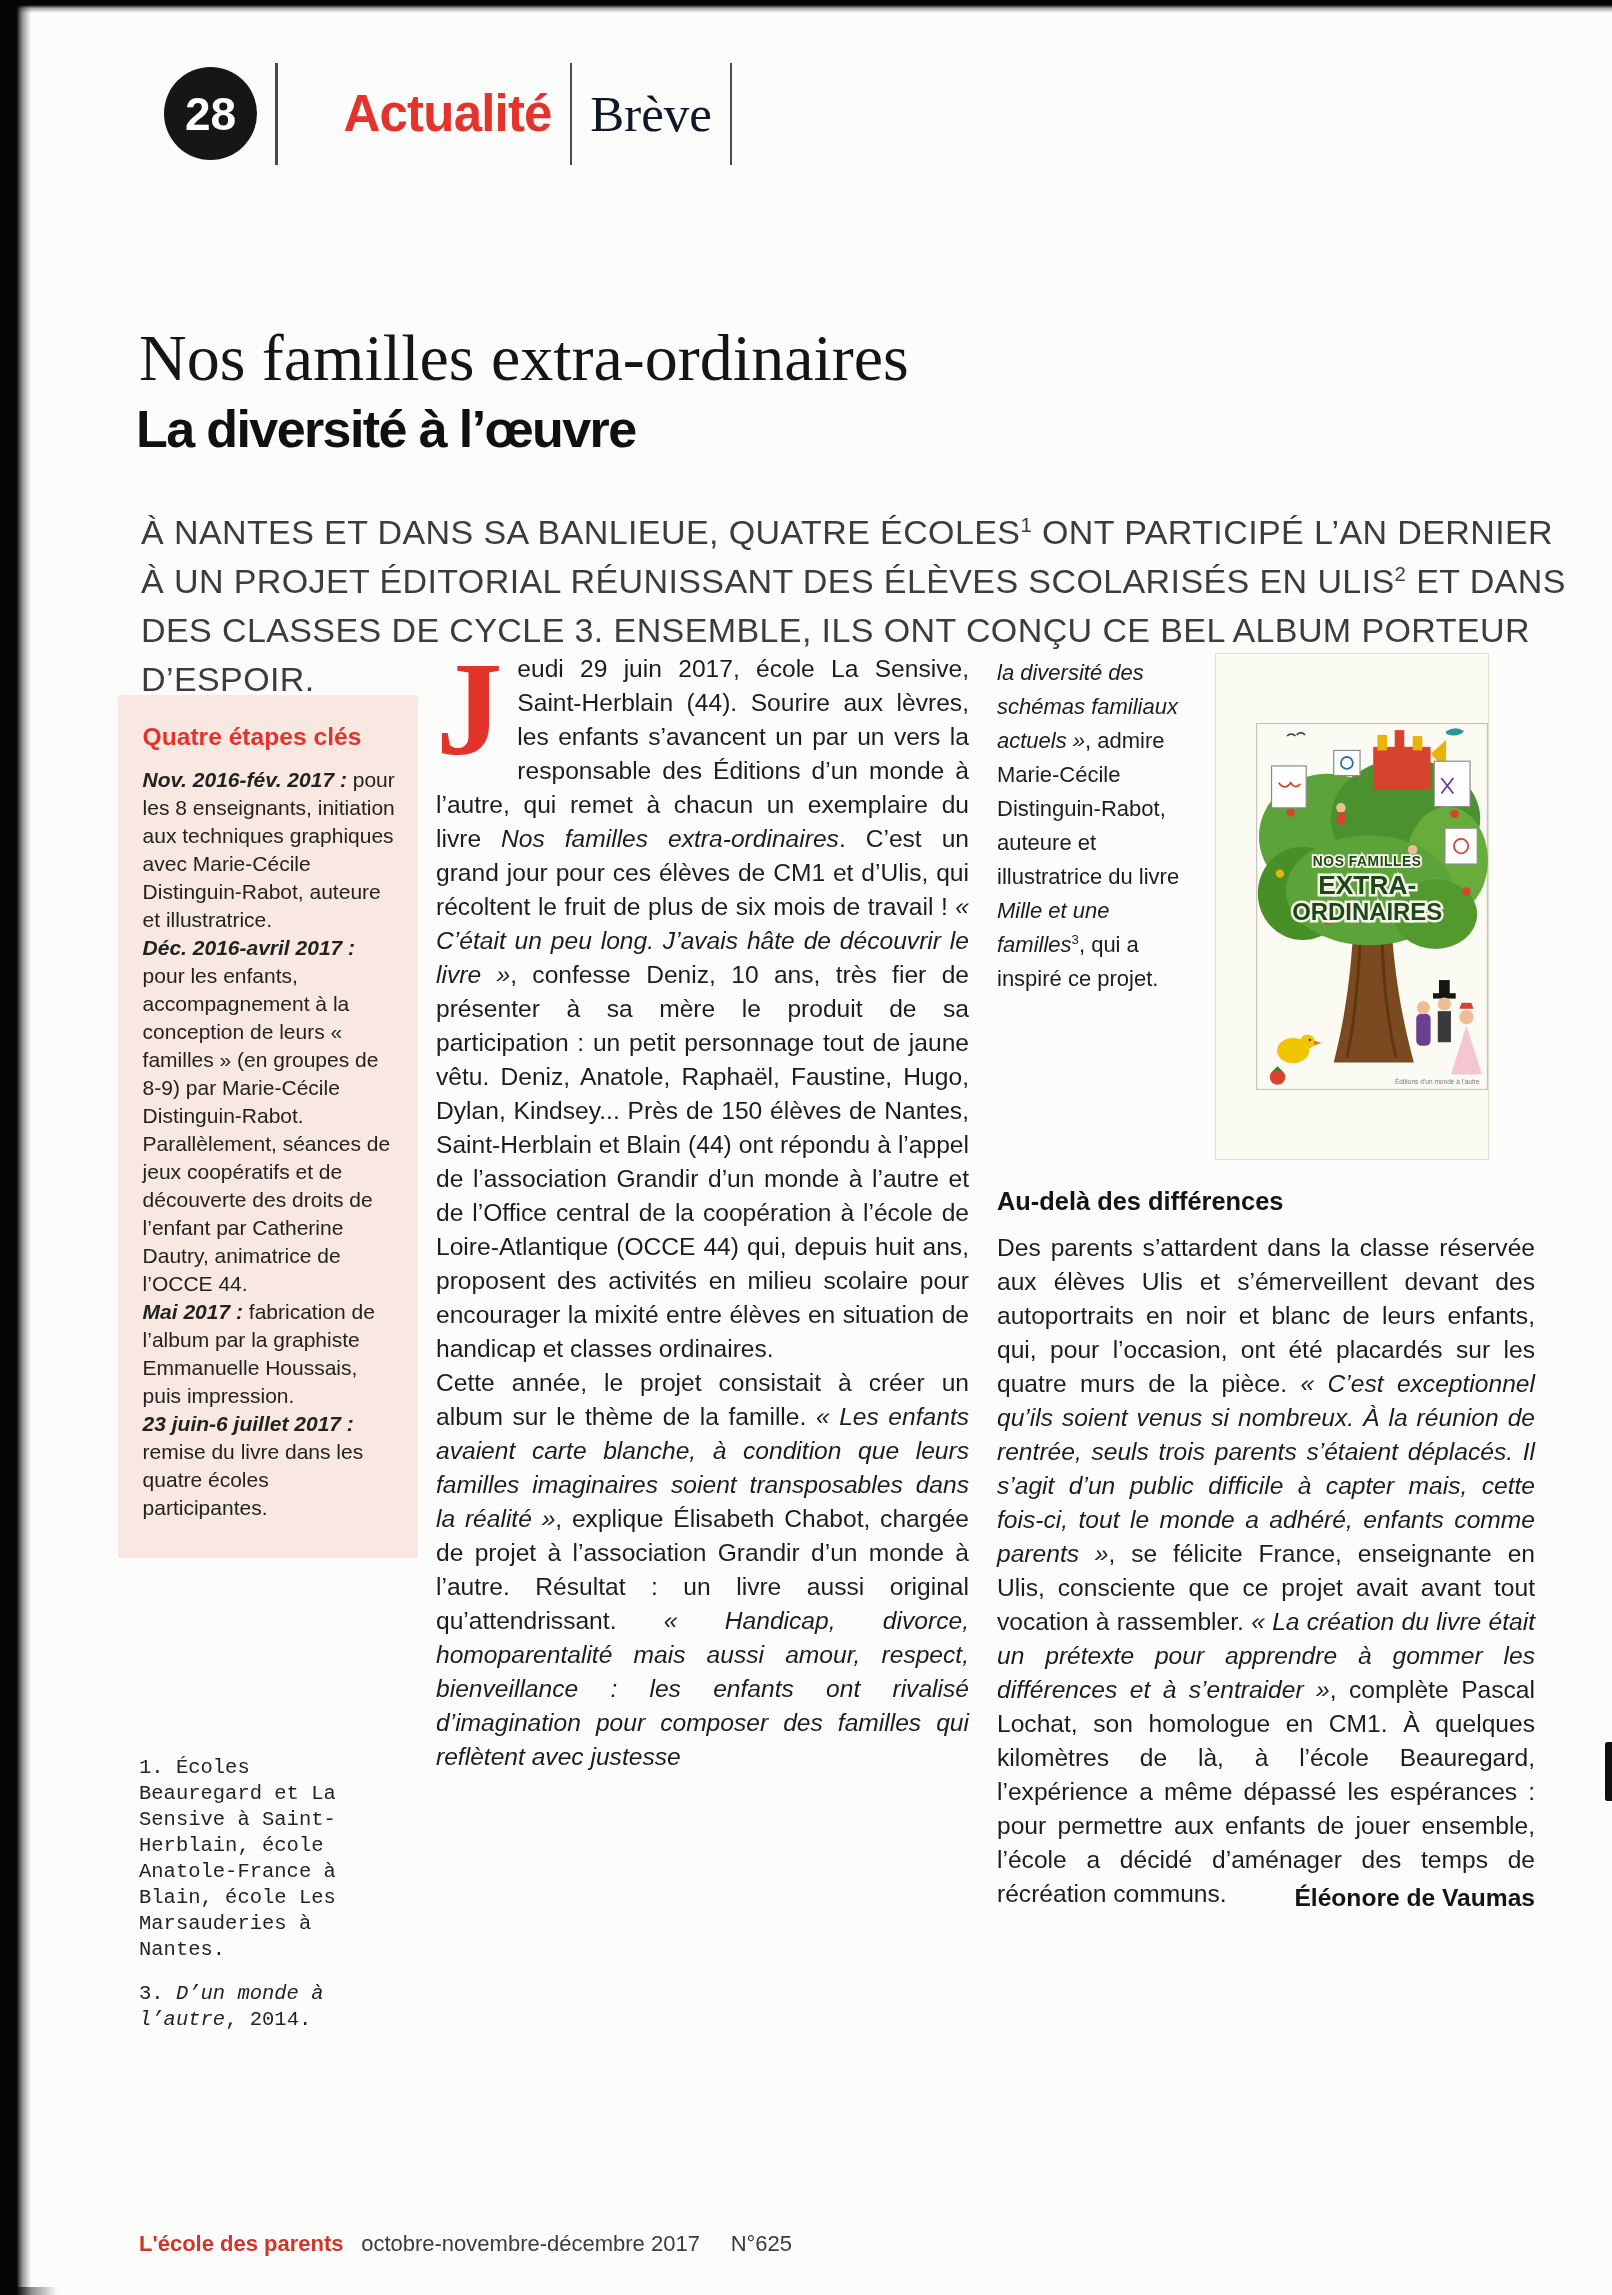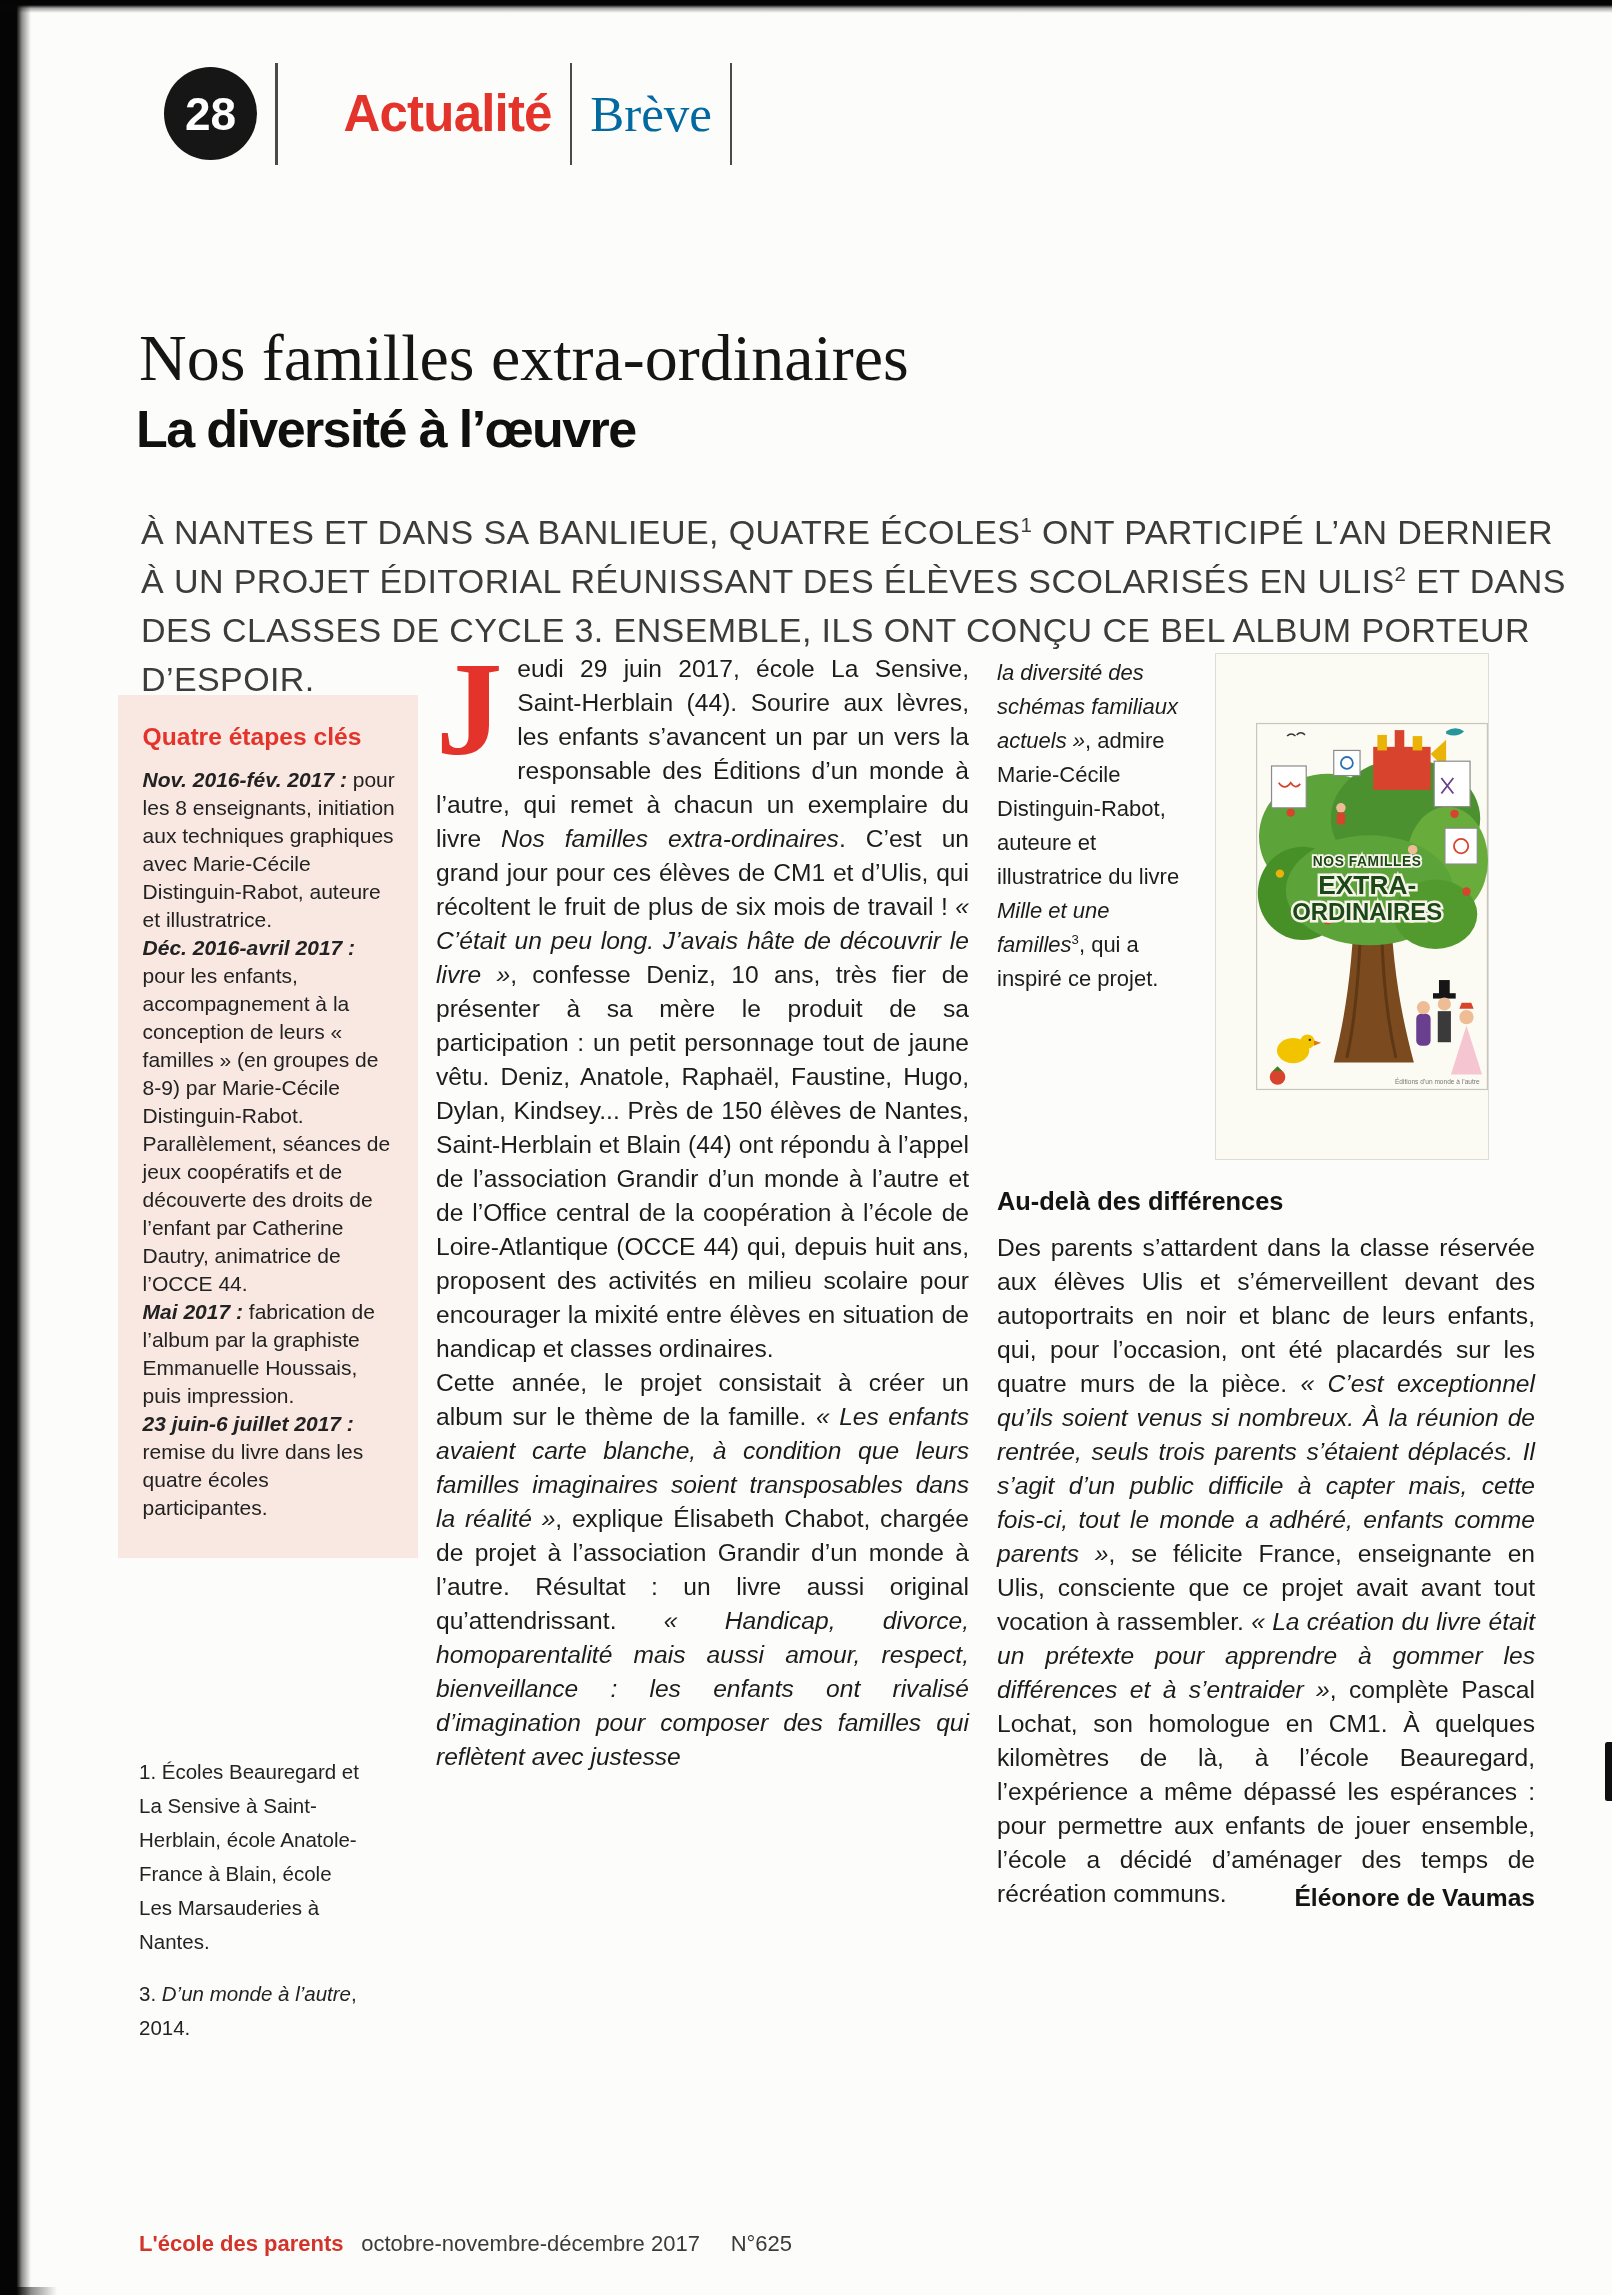--- a/index.html
+++ b/index.html
@@ -15,21 +15,21 @@
                 background:linear-gradient(180deg,#050505 0,#050505 4.9px,rgba(10,10,10,.35) 8.2px,rgba(10,10,10,0) 13px); }
   .edge-mark-right { position:absolute; right:0; top:1742px; width:8.2px; height:59px; background:#101010; border-radius:2.5px 0 0 2.5px; }
   .edge-corner-bl { position:absolute; left:0; bottom:0; width:57px; height:8.2px; background:linear-gradient(90deg,#050505,rgba(0,0,0,0)); }
 
   
   .masthead { position:absolute; left:164px; top:62px; display:flex; align-items:center; height:103px; }
   .page-badge { width:93px; height:93px; border-radius:50%; background:#161616; color:#fff;
                 font-size:46px; font-weight:bold; display:flex; align-items:center; justify-content:center; }
   .vrule { width:2.5px; height:102px; background:#4a4a4a; margin:0 18px; }
   .section-label { color:#e4332b; font-size:51px; font-weight:bold; letter-spacing:-0.8px;margin-left:48px; }
-  .rubric-label { font-family:"Liberation Serif", serif; font-size:51px; color:#0369a1; }
+  .rubric-label { font-family:"Liberation Serif", serif; font-size:51px; color:#0f172a; }
 
   
   .kicker { position:absolute; left:139px; top:325px; font-family:"Liberation Serif", serif;
             font-weight:400; font-size:66px; color:#151515; line-height:1; }
   .main-title { position:absolute; left:136px; top:403px; font-size:52px; font-weight:bold;
                 color:#101010; letter-spacing:-1.6px; line-height:1; }
   .standfirst { position:absolute; left:141px; top:508px; width:1426px; font-size:34px;
                 line-height:49px; color:#3d3c3c; letter-spacing:0.4px; }
 
   sup { font-size:.6em; vertical-align:super; line-height:0; }
@@ -37,21 +37,21 @@
   .bd { font-weight:bold; }
 
   
   .sidebar { position:absolute; left:118px; top:695px; width:300px; background:#f9e8e1;
              padding:28px 23px 36px 24.6px; }
   .sidebar-title { color:#e4332b; font-size:24.6px; font-weight:bold; margin-bottom:14.8px; }
   .sidebar-entry { font-size:21px; line-height:28px; color:#222; text-align:left; }
 
   
   .footnotes { position:absolute; left:139px; top:1755px; width:226px; font-size:20.5px;
-               line-height:34px; color:#232323; }
+               line-height:26px; color:#232323;font-family:Liberation Mono, monospace; }
   .footnotes p { margin-bottom:18px; }
 
   
   .para { font-size:24.6px; line-height:34px; text-align:justify; color:#1c1c1c; }
   .col-middle { position:absolute; left:436px; top:652px; width:533px; }
   .dropcap { float:left; font-family:"Liberation Serif", serif; font-weight:bold;
              font-size:133px; line-height:115px; height:105px; color:#e4332b; padding:0 14.8px 0 0; }
 
   .col-right-intro { position:absolute; left:997px; top:656px; width:200px;
                      font-size:22px; line-height:34px; color:#1c1c1c; }

